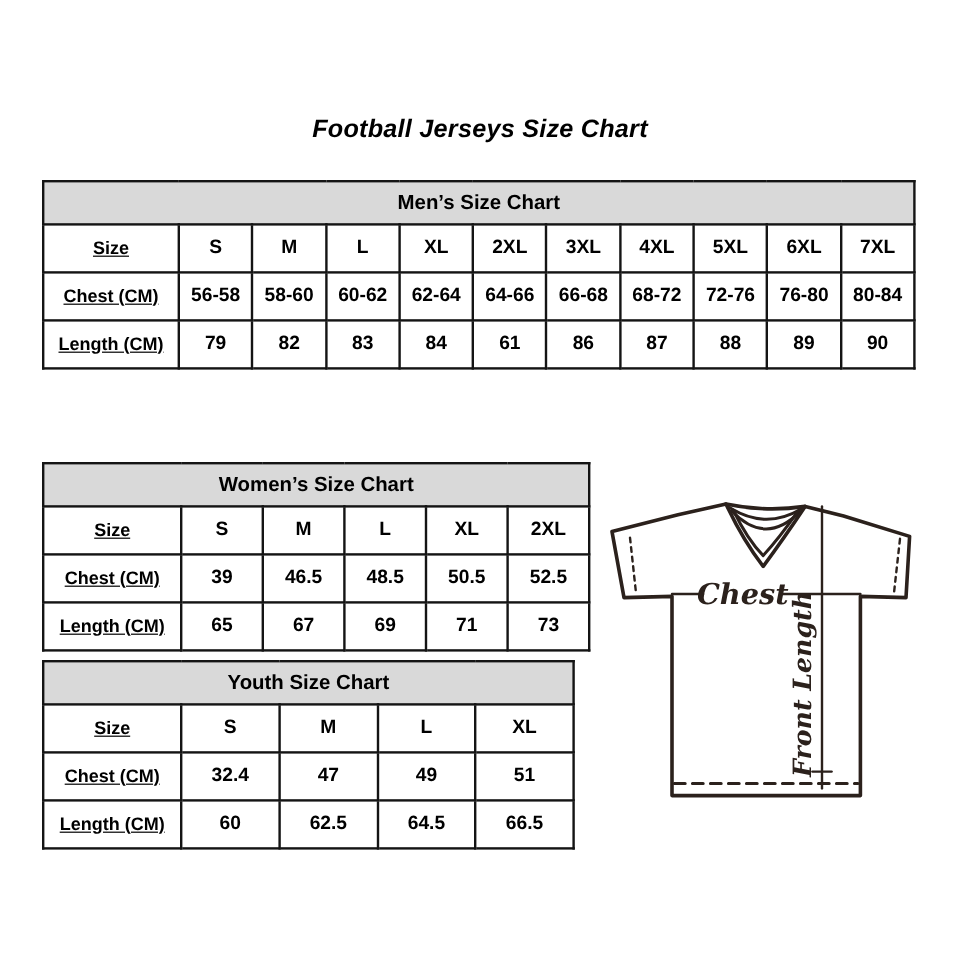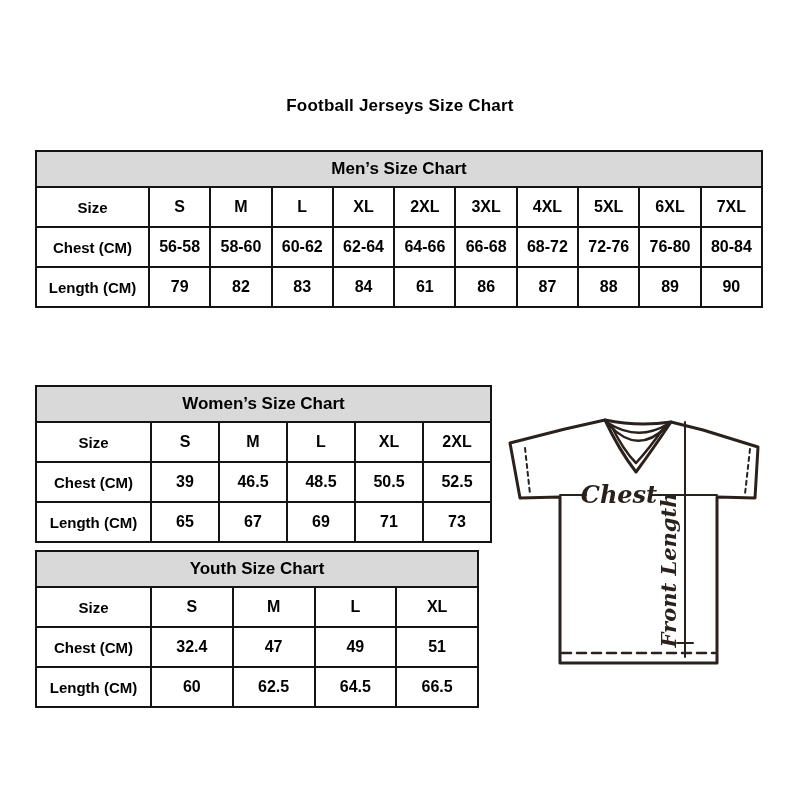--- a/index.html
+++ b/index.html
@@ -2,33 +2,33 @@
 <html><head>
 <meta charset="utf-8">
 <style>
   html,body{margin:0;padding:0;}
   body{
     width:800px;height:800px;background:#ffffff;position:relative;overflow:hidden;
     font-family:"Liberation Sans",sans-serif;color:#000;
   }
   .page-title{
     position:absolute;top:96px;left:0;width:800px;text-align:center;
-    font-size:17px;font-weight:bold;letter-spacing:.2px;
+    font-size:21px;font-weight:bold;letter-spacing:.2px;font-style:italic;
   }
   .tbl-wrap{position:absolute;}
   .tbl-wrap.mens{left:35px;top:150px;width:728px;}
   .tbl-wrap.womens{left:35px;top:385px;width:457px;}
   .tbl-wrap.youth{left:35px;top:550px;width:444px;}
   table{border-collapse:collapse;table-layout:fixed;width:100%;}
   td{
     border:2px solid #141414;text-align:center;vertical-align:middle;
     font-weight:bold;font-size:16px;height:38px;background:#fff;padding:0;
   }
   tr.hdr td{background:#d9d9d9;font-size:17px;height:34px;}
-  td.lbl{font-size:15px;}
+  td.lbl{font-size:15px;text-decoration:underline;}
   .jersey-svg{position:absolute;left:500px;top:410px;}
   .meas-label{
     font-family:"DejaVu Serif",serif;font-style:italic;font-weight:bold;fill:#2b211c;
   }
 </style>
 </head>
 <body>
 
 <div class="page-title">Football Jerseys Size Chart</div>
 

